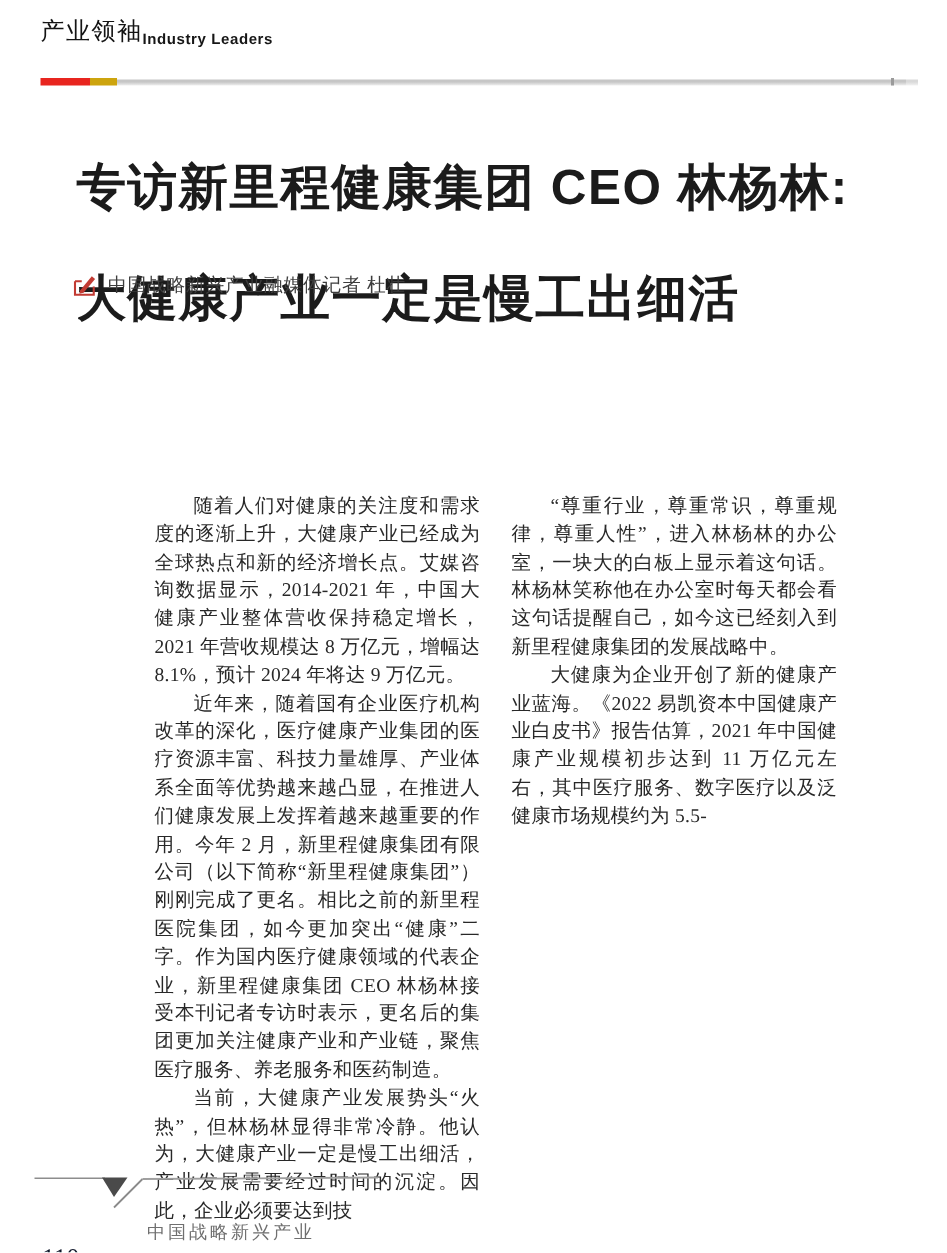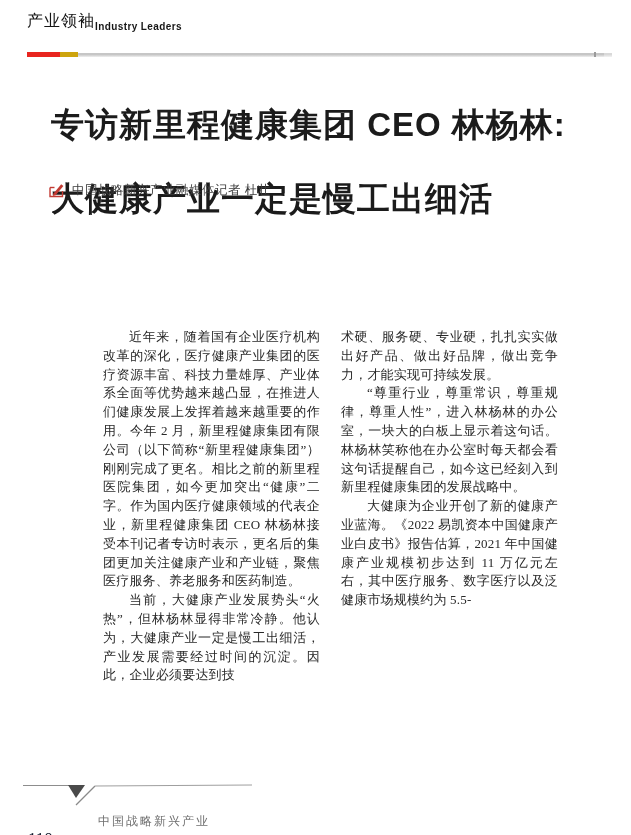--- a/index.html
+++ b/index.html
@@ -82,25 +82,25 @@
     <svg class="byline-icon" viewBox="0 0 17 17">
       <path d="M2 5.5 L2 14.5 L14.5 14.5 L14.5 9" fill="none" stroke="#c23b33" stroke-width="1.4"></path>
       <path d="M2 5.5 L6.5 5.5" fill="none" stroke="#c23b33" stroke-width="1.4"></path>
       <path d="M5.5 11.5 L13.2 2.2 L15.4 4.0 L7.7 13.2 L4.9 13.9 Z" fill="#c23b33"></path>
     </svg>
     <span class="byline-text">中国战略新兴产业融媒体记者 杜壮</span>
   </div>
 
   <div class="columns">
     <div class="col">
+      <p>随着人们对健康的关注度和需求度的逐渐上升，大健康产业已经成为全球热点和新的经济增长点。艾媒咨询数据显示，2014-2021 年，中国大健康产业整体营收保持稳定增长，2021 年营收规模达 8 万亿元，增幅达 8.1%，预计 2024 年将达 9 万亿元。</p>
       <p>近年来，随着国有企业医疗机构改革的深化，医疗健康产业集团的医疗资源丰富、科技力量雄厚、产业体系全面等优势越来越凸显，在推进人们健康发展上发挥着越来越重要的作用。今年 2 月，新里程健康集团有限公司（以下简称“新里程健康集团”）刚刚完成了更名。相比之前的新里程医院集团，如今更加突出“健康”二字。作为国内医疗健康领域的代表企业，新里程健康集团 CEO 林杨林接受本刊记者专访时表示，更名后的集团更加关注健康产业和产业链，聚焦医疗服务、养老服务和医药制造。</p>
       <p>当前，大健康产业发展势头“火热”，但林杨林显得非常冷静。他认为，大健康产业一定是慢工出细活，产业发展需要经过时间的沉淀。因此，企业必须要达到技</p>
     </div>
     <div class="col">
-      <p class="lead">术硬、服务硬、专业硬，扎扎实实做出好产品、做出好品牌，做出竞争力，才能实现可持续发展。</p>
       <p>“尊重行业，尊重常识，尊重规律，尊重人性”，进入林杨林的办公室，一块大的白板上显示着这句话。林杨林笑称他在办公室时每天都会看这句话提醒自己，如今这已经刻入到新里程健康集团的发展战略中。</p>
       <p>大健康为企业开创了新的健康产业蓝海。《2022 易凯资本中国健康产业白皮书》报告估算，2021 年中国健康产业规模初步达到 11 万亿元左右，其中医疗服务、数字医疗以及泛健康市场规模约为 5.5-</p>
     </div>
   </div>
 
   <div class="footer-pageline"></div>
   <div class="footer-num">110</div>
   <svg class="footer-mark" width="192" height="26" viewBox="0 0 192 26">
     <polygon points="4,4 21,4 12,17" fill="#4a4a4a"></polygon>
     <path d="M12 24 L31 5" stroke="#8a8a8a" stroke-width="1.2" fill="none"></path>

